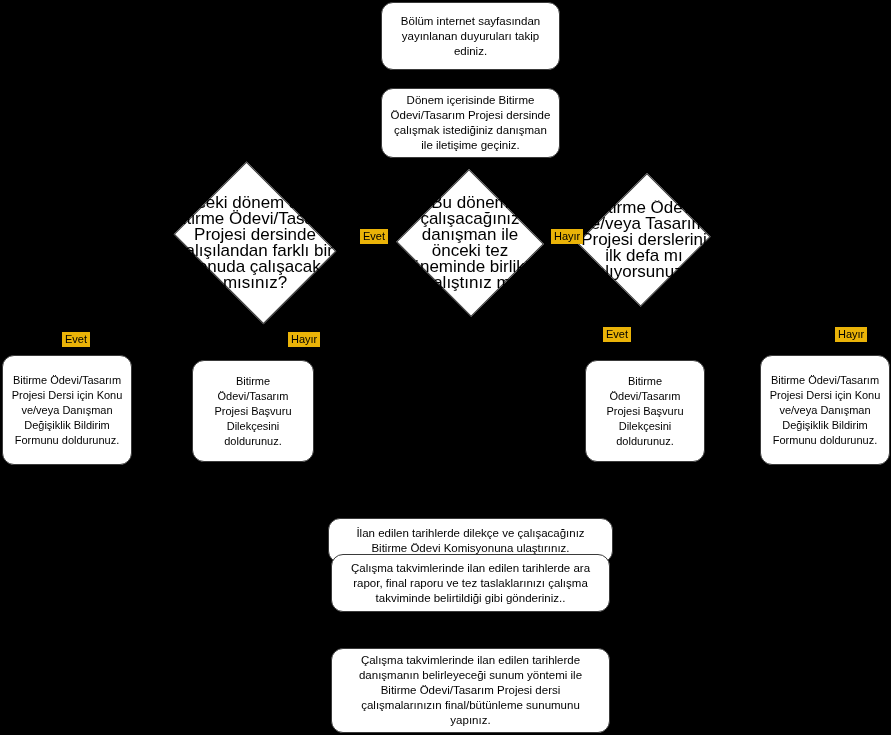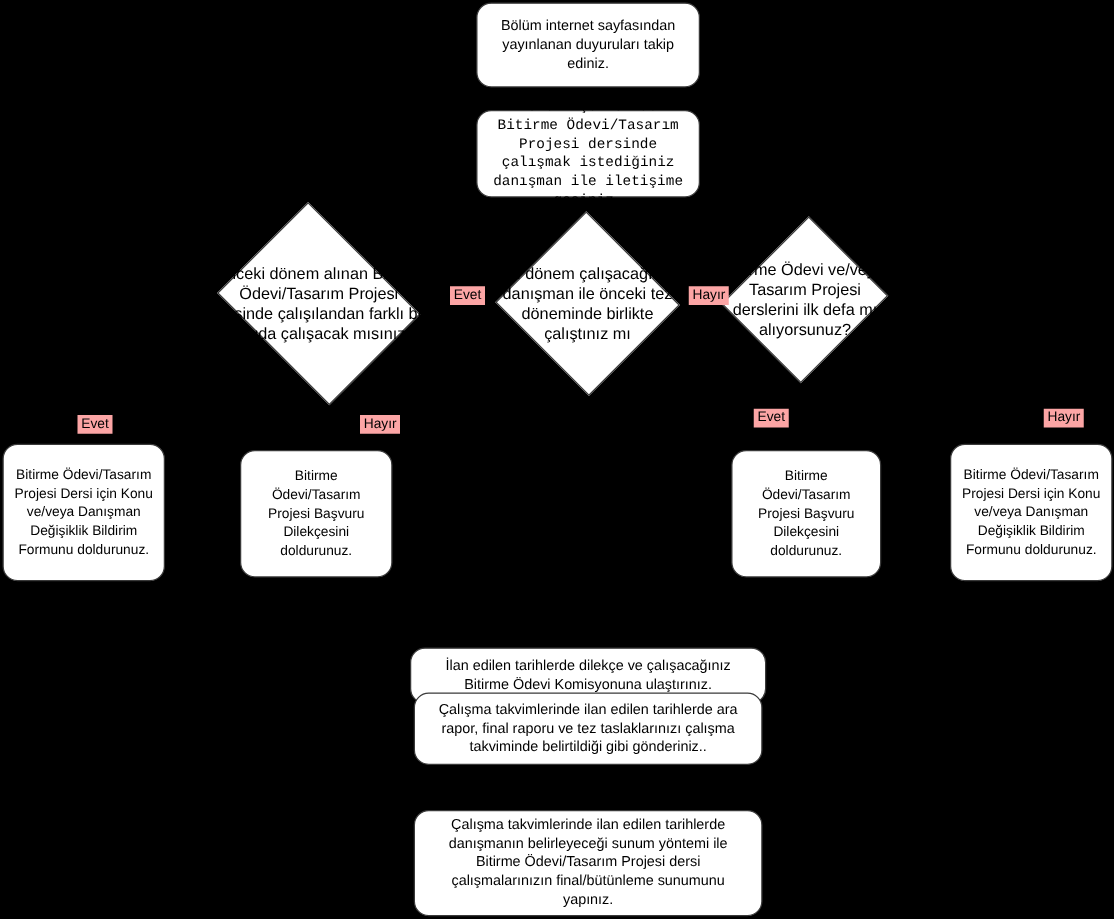--- a/index.html
+++ b/index.html
@@ -67,49 +67,49 @@
     box-sizing: border-box;
   }
   .diamond-label {
     position: absolute;
     left: 0;
     top: 50%;
     width: 100%;
     transform: translateY(-50%);
     text-align: center;
     color: #000000;
-    font-size: 13px;
+    font-size: 17px;
     line-height: 16px;
     white-space: pre-line;
     z-index: 3;
     pointer-events: none;
     overflow: hidden;
   }
   
   .edge-label {
     position: absolute;
-    background: #fca5a5;
+    background: #eab308;
     color: #000000;
     font-size: 11px;
     line-height: 13px;
     padding: 1px 3px;
     white-space: nowrap;
     z-index: 4;
   }
 </style>
 </head>
 <body>
 
 <div id="canvas">
 
   <div class="box" style="left:381px; top:2px; width:179px; height:68px;align-items:center;">
     <span class="txt">Bölüm internet sayfasından yayınlanan duyuruları takip ediniz.</span>
   </div>
 
-  <div class="box" style="left:381px; top:88px; width:179px; height:70px;font-family:Liberation Mono, monospace;">
+  <div class="box" style="left:381px; top:88px; width:179px; height:70px;">
     <span class="txt">Dönem içerisinde Bitirme Ödevi/Tasarım Projesi dersinde çalışmak istediğiniz danışman ile iletişime geçiniz.</span>
   </div>
 
   <div class="diamond-wrap" style="left:165px; top:170px; width:180px; height:146px;">
     <div class="diamond-shape">
         <div></div>
       </div>
     <div class="diamond-label">Önceki dönem alınan Bitirme Ödevi/Tasarım Projesi dersinde çalışılandan farklı bir konuda çalışacak mısınız?</div>
   </div>
 

